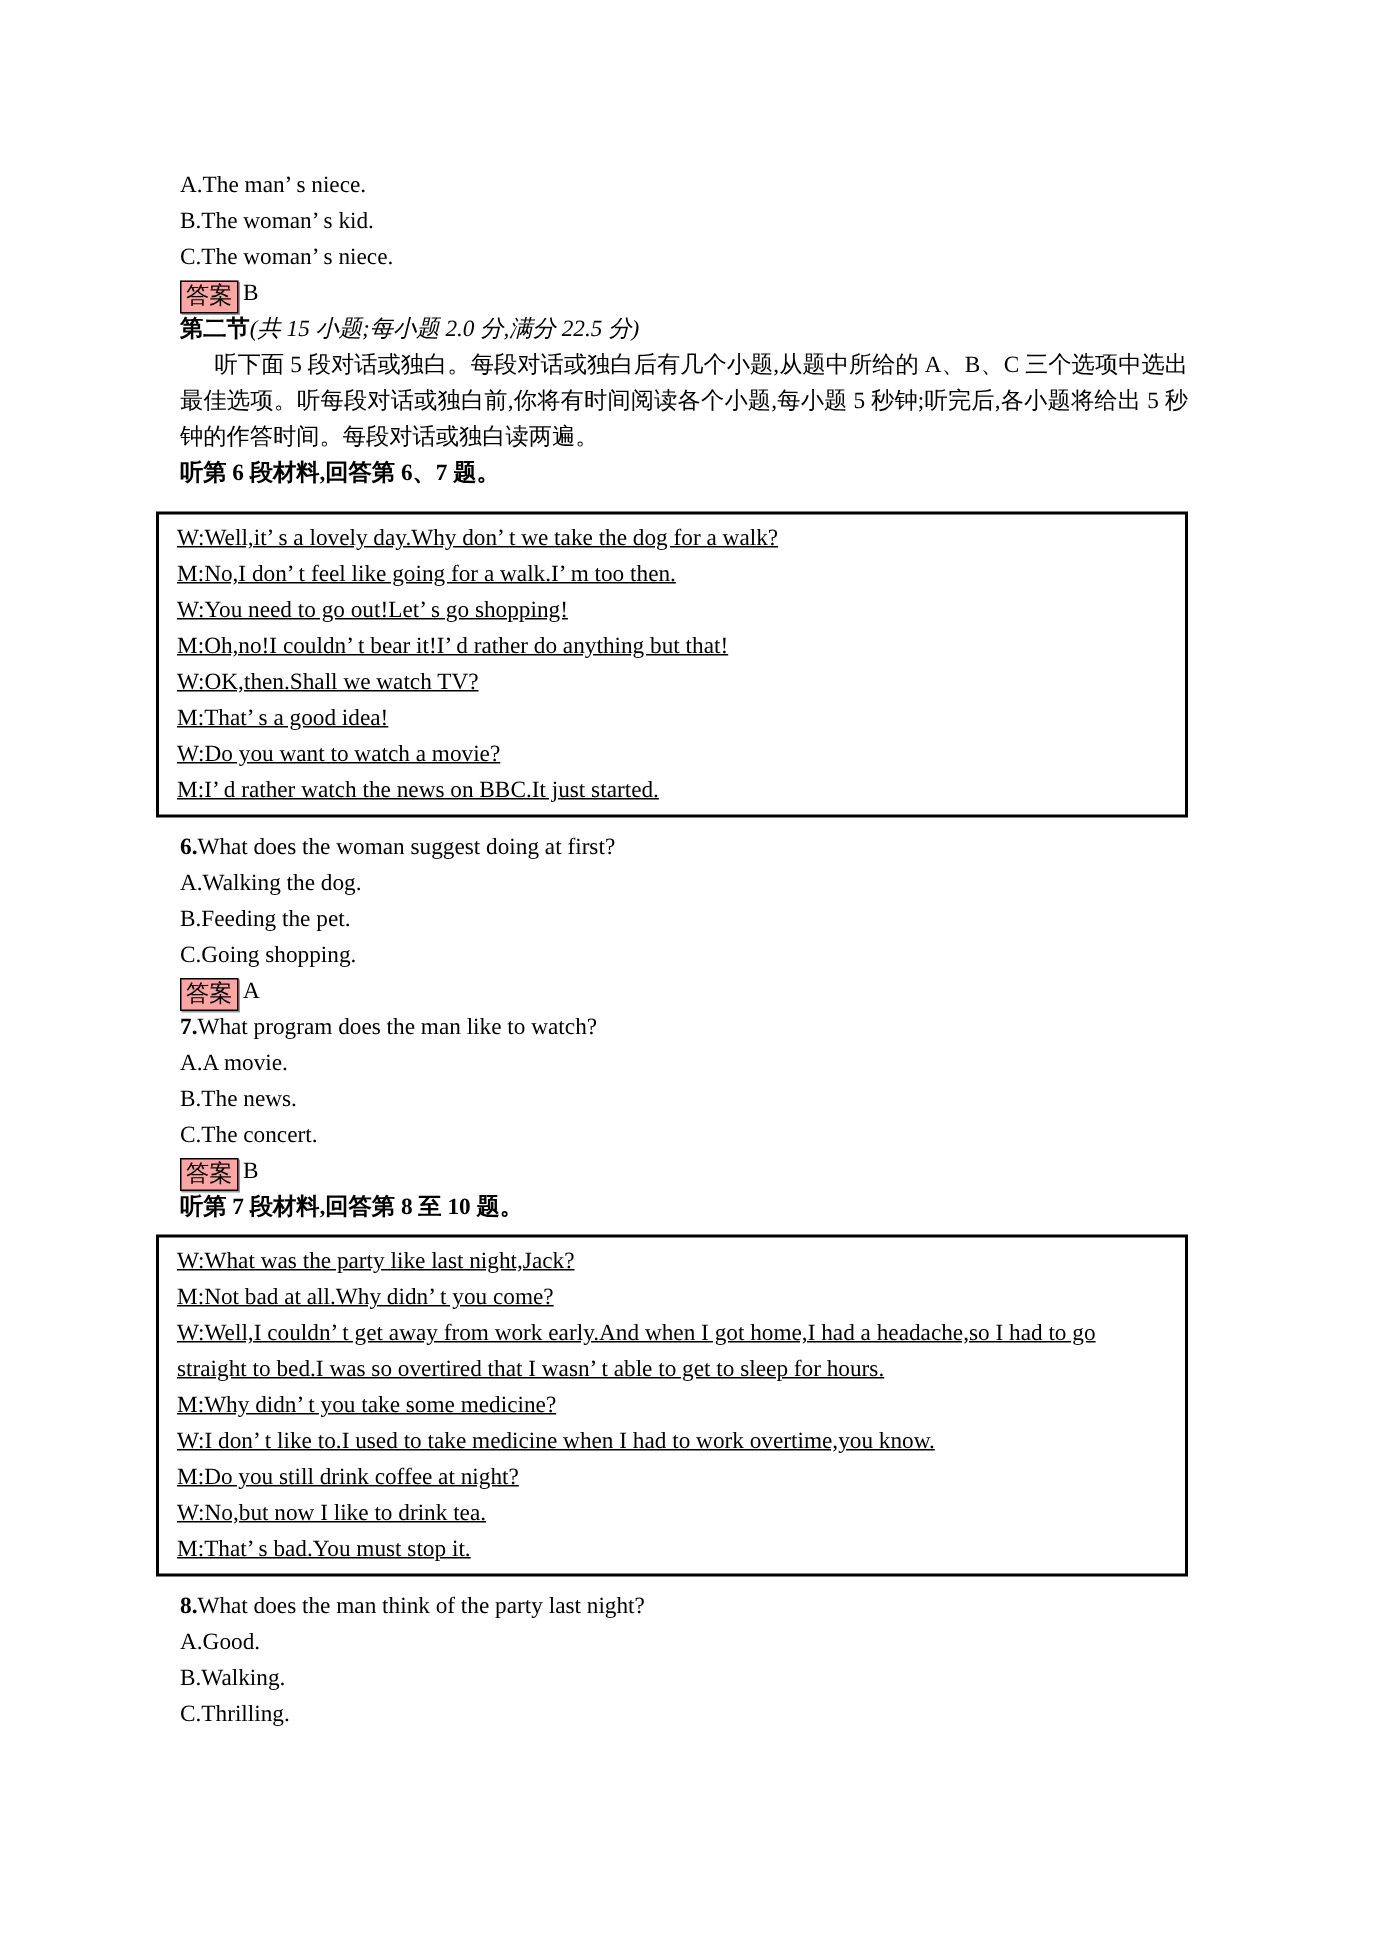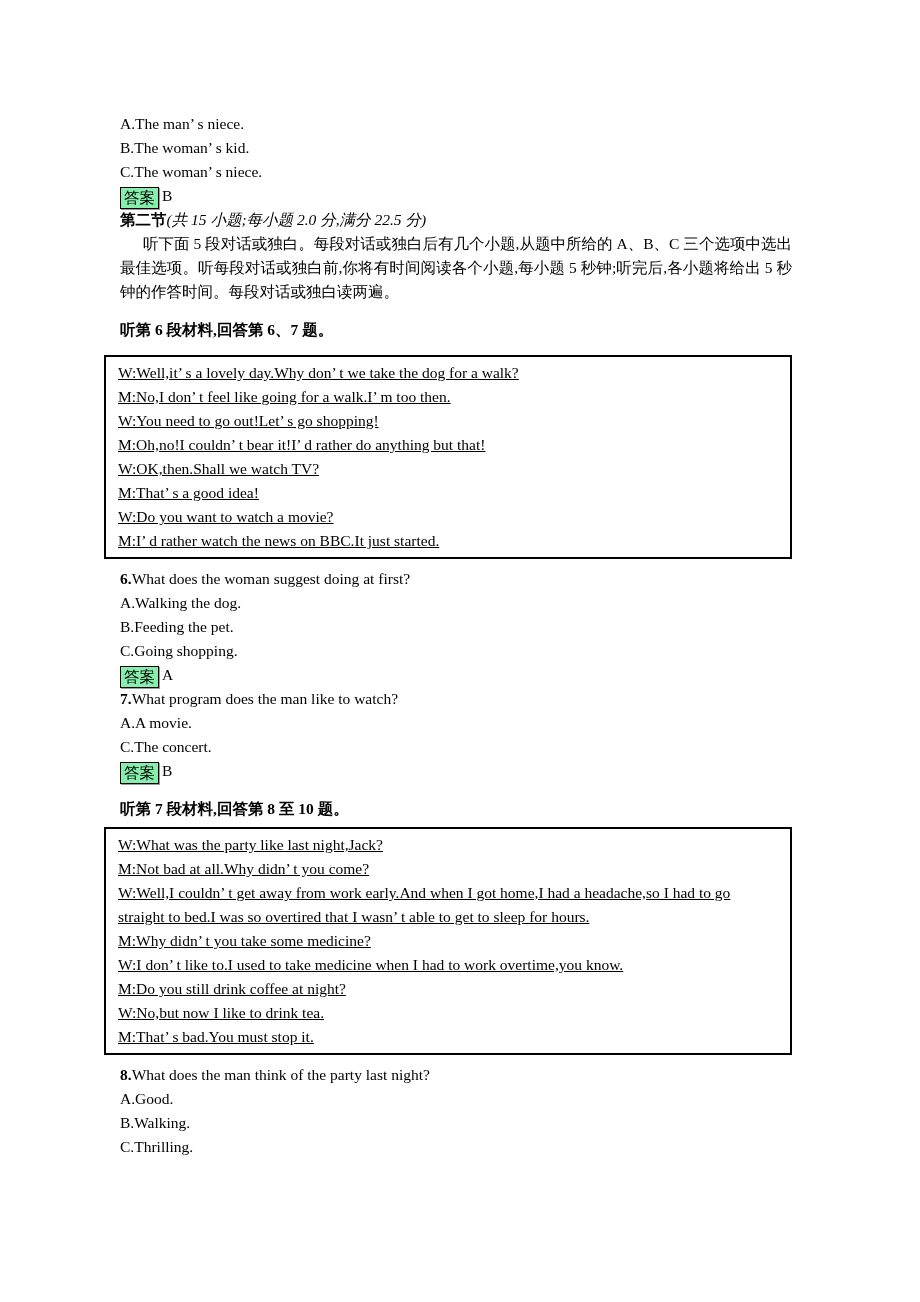--- a/index.html
+++ b/index.html
@@ -9,30 +9,30 @@
     position:relative;overflow:hidden;
   }
   .content{
     position:absolute;left:104px;top:112px;width:688px;
     font-size:15.5px;line-height:24px;
   }
   .line{padding-left:16px;white-space:nowrap;}
   .qnum{font-weight:bold;}
   .answer-row{height:24px;}
   .badge{
-    display:inline-block;border:1.5px solid #000;background:#86efac;
+    display:inline-block;border:1.5px solid #000;background:#fca5a5;
     padding:0 3px;line-height:20px;margin-right:3px;vertical-align:-2px;
     box-shadow:1px 1px 0 #9a9a9a;
   }
   .section-title{padding-left:16px;}
   .section-title b{font-weight:bold;}
   .kai{font-style:italic;}
   .para{margin:0;padding-left:16px;text-indent:23px;text-align:justify;}
   .heading{font-weight:bold;padding-left:16px;}
-  .mt14{margin-top:14px;}
+  .mt14{}
   .mt13{margin-top:13px;text-decoration:underline;}
   .mt8{margin-top:8px;}
   .mt6{margin-top:6px;text-decoration:underline;}
   .dialog-box{
     border:2px solid #000;
     padding:4px 12px;
     background:#fff;
   }
   .dline{line-height:24px;}
 </style>
@@ -74,20 +74,21 @@
   <div class="line">B.Feeding the pet.</div>
   <div class="line">C.Going shopping.</div>
   <div class="line answer-row">
     <span class="badge">答案</span><span>A</span>
   </div>
 
   <div class="line">
     <span class="qnum">7.</span><span>What program does the man like to watch?</span>
   </div>
   <div class="line">A.A movie.</div>
+  <div class="line">B.The news.</div>
   <div class="line">C.The concert.</div>
   <div class="line answer-row">
     <span class="badge">答案</span><span>B</span>
   </div>
 
   <div class="heading mt14">听第 7 段材料,回答第 8 至 10 题。</div>
 
   <div class="dialog-box mt6">
     <div class="dline">W:What was the party like last night,Jack?</div>
     <div class="dline">M:Not bad at all.Why didn’ t you come?</div>

